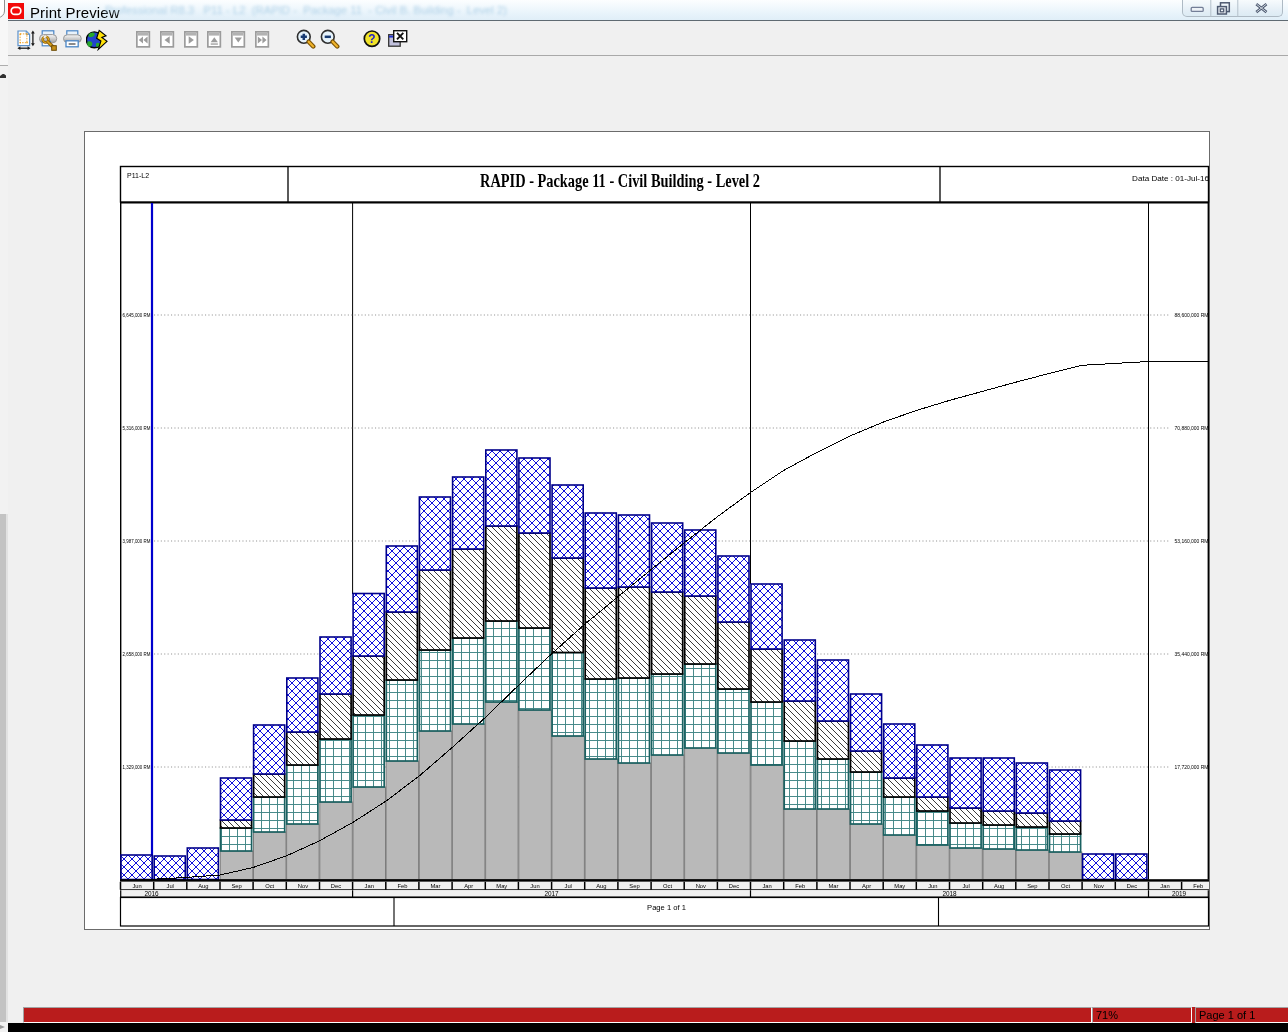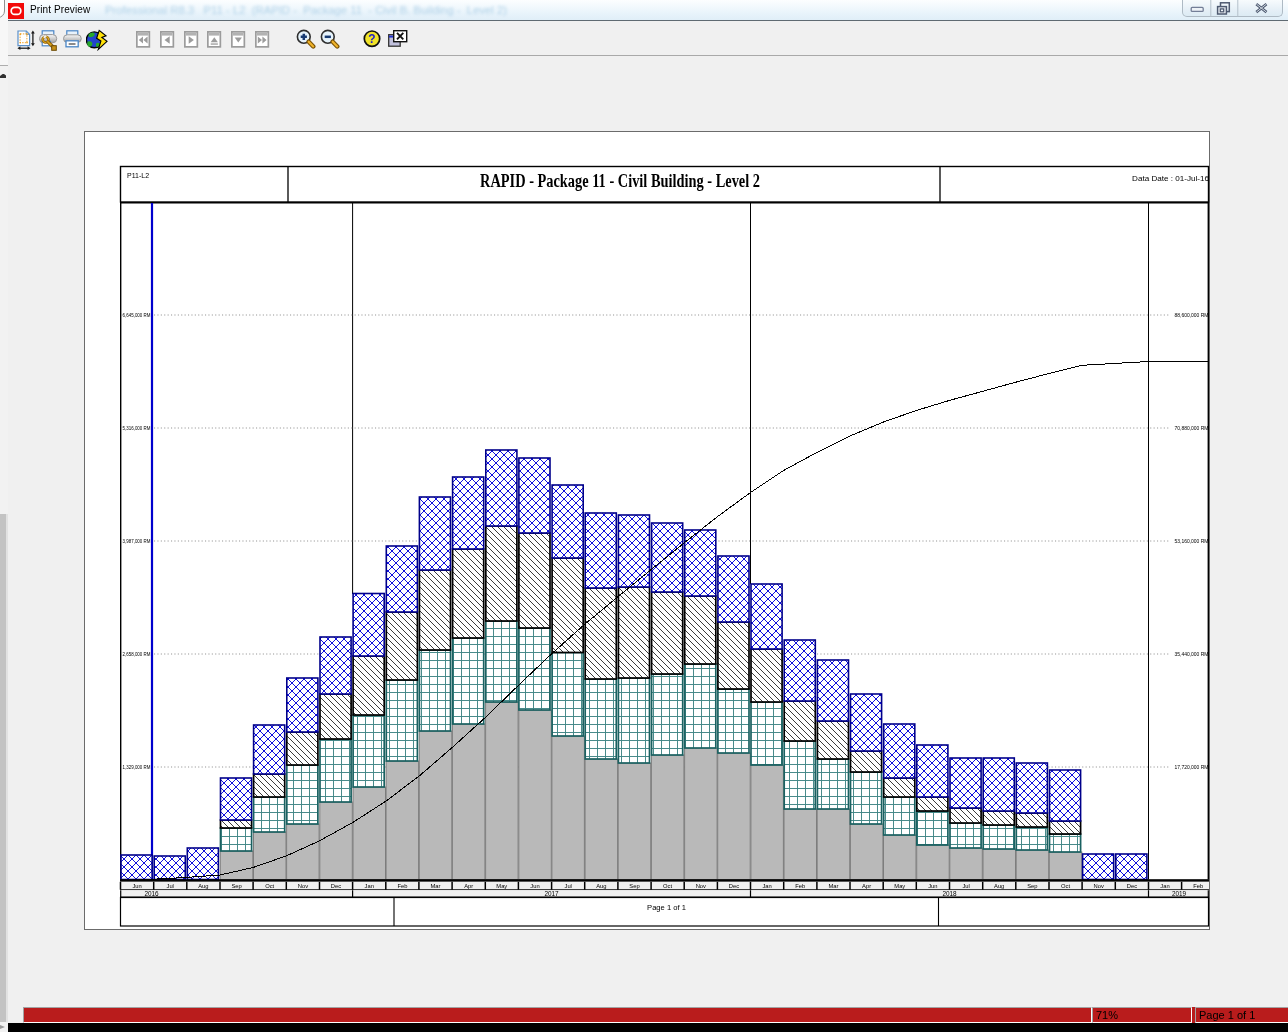--- a/index.html
+++ b/index.html
@@ -1,20 +1,20 @@
 <!DOCTYPE html>
 <html><head><meta charset="utf-8"><style>
 *{margin:0;padding:0;box-sizing:border-box}
 html,body{width:1288px;height:1032px;overflow:hidden;background:#f0f0f0;
   font-family:"Liberation Sans",sans-serif;position:relative}
 .abs{position:absolute}
 #titlebar{left:8px;top:0;width:1280px;height:21px;
   background:linear-gradient(180deg,#fcfeff 0%,#f0f8fd 40%,#e6f2fa 75%,#e0eef8 100%);
   border-bottom:1.5px solid #5f6a72}
-#ttext{left:30px;top:3.5px;font-size:10px;color:#000;letter-spacing:0.1px}
+#ttext{left:30px;top:3.5px;font-size:15px;color:#000;letter-spacing:0.1px}
 #tblur{left:105px;top:4px;font-size:11.3px;color:#aed0e7;filter:blur(1.7px);white-space:nowrap}
 #wbtns{left:1181.5px;top:0;width:101px;height:17px;
   background:linear-gradient(180deg,#f7fbfd,#e3eef6 70%,#dcebf4);
   border:1px solid #aebac4;border-top:none;border-radius:0 0 5px 5px}
 #toolbar{left:8px;top:21.5px;width:1280px;height:34px;background:#f0f0f0;border-bottom:1.5px solid #a9a9a9}
 #content{left:8px;top:57px;width:1280px;height:966px;background:#f0f0f0}
 #page{left:84px;top:131px}
 #statusbar{left:23px;top:1006.5px;width:1280px;height:16px;background:#b91c1c}
 .scell{position:absolute;top:0;height:16px;border:1px solid;border-color:#a3a3a3 #fdfdfd #fdfdfd #a3a3a3;
   font-size:11px;color:#000;padding-left:3px;line-height:15px}

